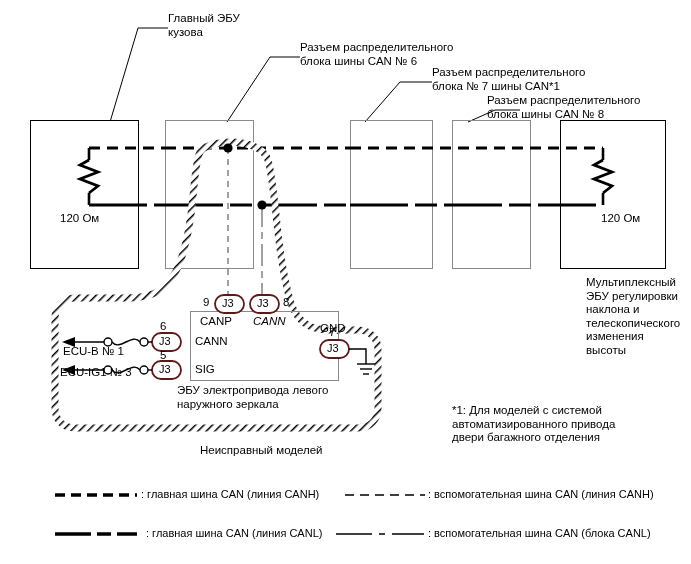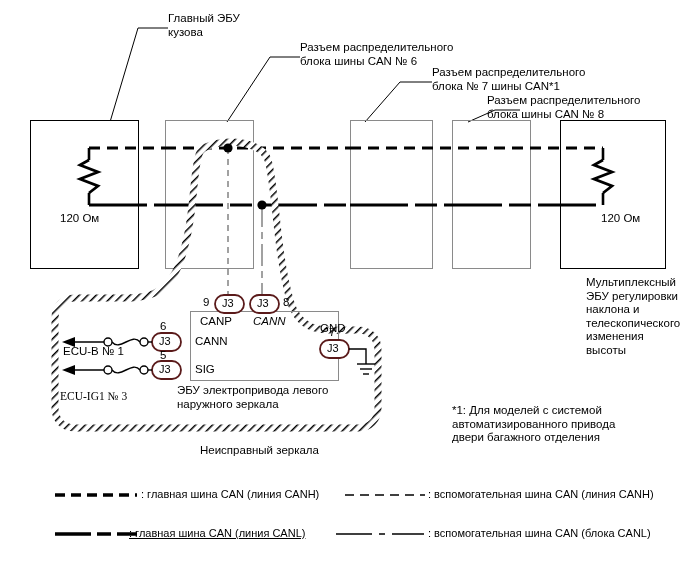--- a/index.html
+++ b/index.html
@@ -176,29 +176,29 @@
 
   <div class="txt pin" style="left:160px;top:349px;">5</div>
   <div class="txt pin" style="left:159px;top:363px;font-size:11px;">J3</div>
   <div class="txt pin" style="left:195px;top:363px;">SIG</div>
 
   <div class="txt pin" style="left:329px;top:326px;">7</div>
   <div class="txt pin" style="left:327px;top:342px;font-size:11px;">J3</div>
   <div class="txt pin" style="left:287px;top:322px;margin-left:33px;">GND</div>
 
   <div class="txt" style="left:63px;top:345px;">ECU-B № 1</div>
-  <div class="txt" style="left:60px;top:390px;font-family:Liberation Serif, serif;">ECU-IG1 № 3</div>
+  <div class="txt" style="left:60px;top:366px;">ECU-IG1 № 3</div>
 
   <div class="txt" style="left:177px;top:384px;">ЭБУ электропривода левого
 наружного зеркала</div>
 
-  <div class="txt" style="left:200px;top:444px;">Неисправный зеркала</div>
+  <div class="txt" style="left:200px;top:444px;">Неисправный моделей</div>
 
   <div class="txt" style="left:452px;top:404px;">*1: Для моделей с системой
 автоматизированного привода
 двери багажного отделения</div>
 
   <div class="txt sm" style="left:428px;top:488px;">: вспомогательная шина CAN (линия CANH)</div>
   <div class="txt sm" style="left:141px;top:488px;">: главная шина CAN (линия CANH)</div>
-  <div class="txt sm" style="left:129px;top:527px;text-decoration:underline;">: главная шина CAN (линия CANL)</div>
+  <div class="txt sm" style="left:146px;top:527px;">: главная шина CAN (линия CANL)</div>
   <div class="txt sm" style="left:428px;top:527px;">: вспомогательная шина CAN (блока CANL)</div>
 
 </div>
 
 </body></html>

